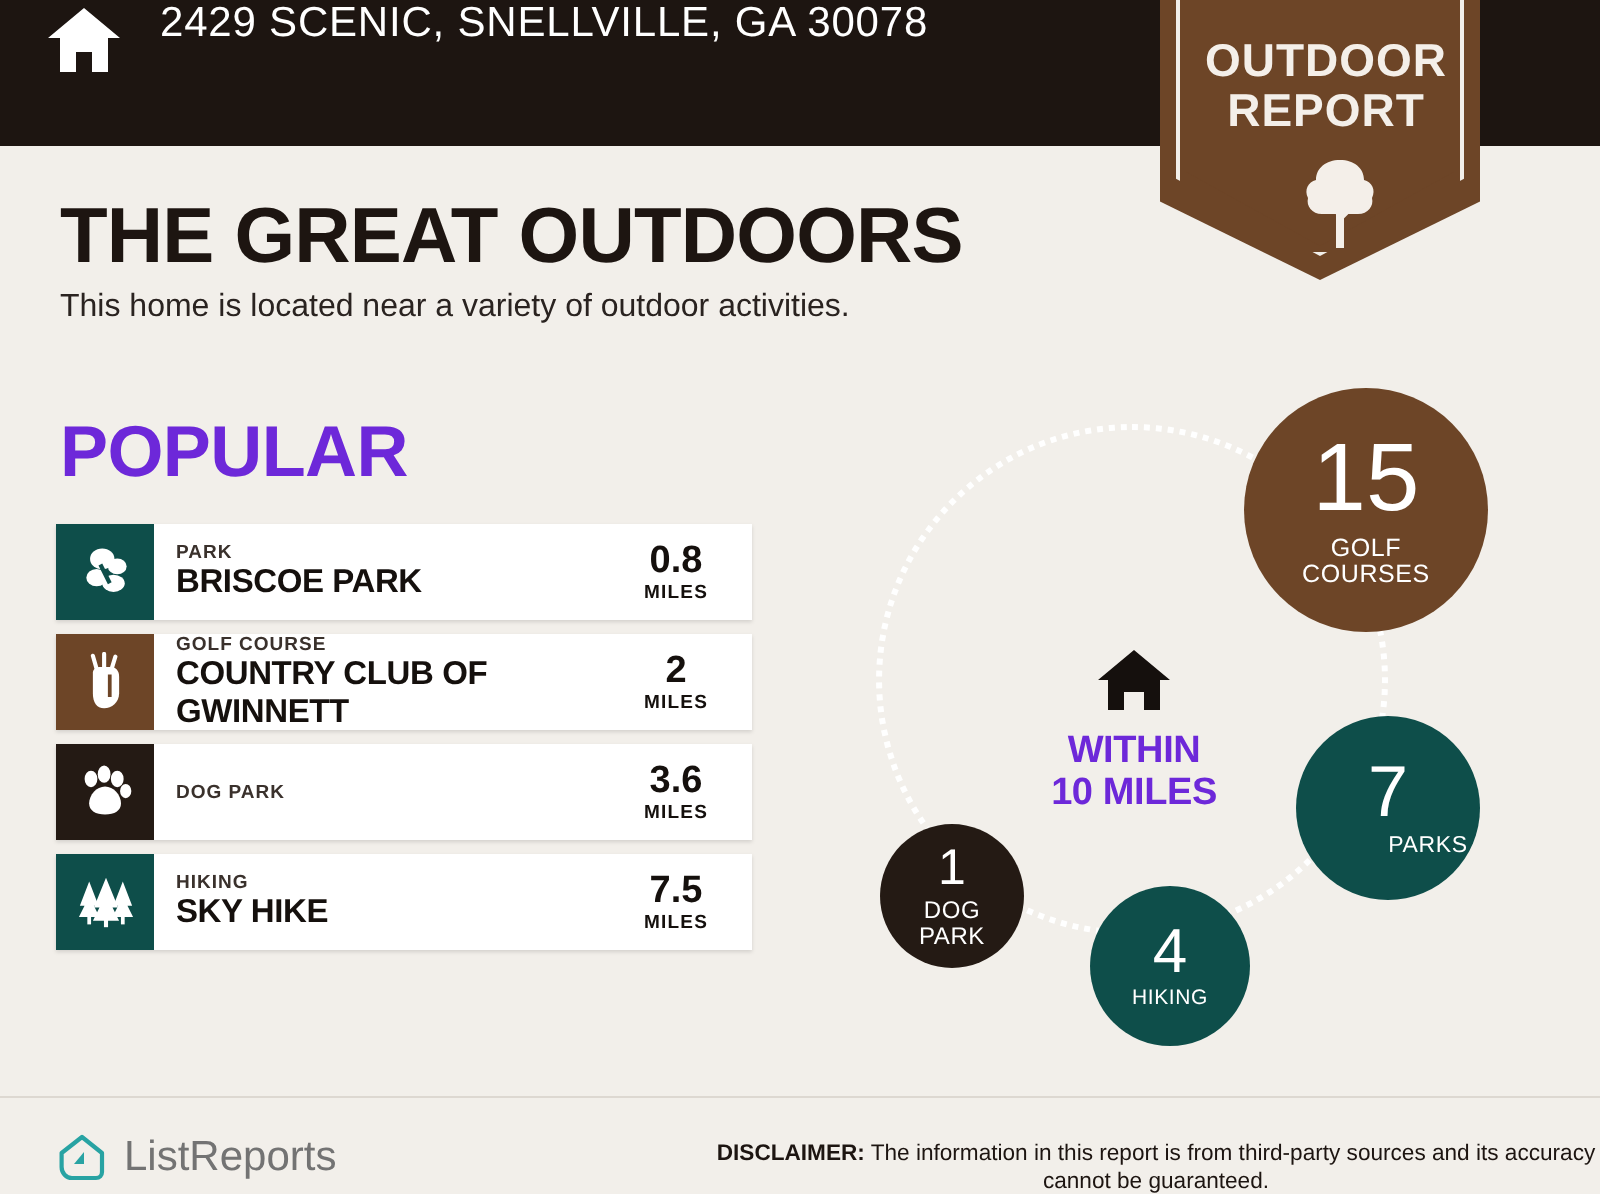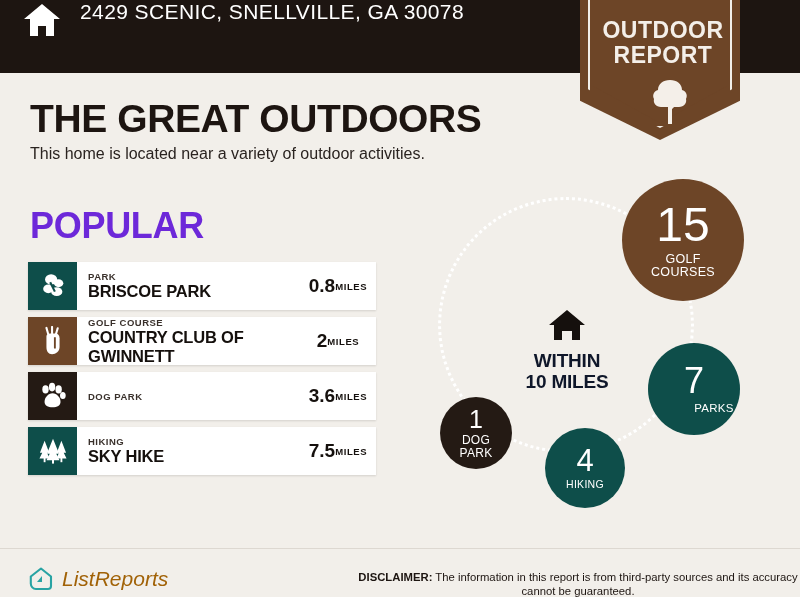--- a/index.html
+++ b/index.html
@@ -84,28 +84,28 @@
   }
   .item-icon-box{
     width:49px;min-width:49px;height:48px;
     display:flex;align-items:center;justify-content:center;
   }
   .item-text{flex:1;display:flex;flex-direction:column;justify-content:center;padding-left:11px;}
   .item-cat{font-size:9.5px;font-weight:700;letter-spacing:.5px;color:#3a312c;line-height:11px;}
   .item-name{font-size:16.5px;font-weight:700;color:#15100d;line-height:19px;letter-spacing:-0.2px;}
   .item-dist{
     width:64px;min-width:64px;
-    display:flex;flex-direction:row;align-items:center;justify-content:center;
+    display:flex;flex-direction:column;align-items:center;justify-content:center;
     padding-right:6px;
   }
   .dist-num{font-size:19px;font-weight:700;color:#15100d;line-height:20px;}
   .dist-unit{font-size:9.5px;font-weight:700;letter-spacing:.6px;color:#15100d;line-height:11px;}
 
   
-  #diagram{position:absolute;left:400px;top:175px;width:400px;height:360px;}
+  #diagram{position:absolute;left:400px;top:190px;width:400px;height:360px;}
   #dotted-ring{
     position:absolute;left:38px;top:22px;width:256px;height:256px;
     border-radius:50%;
     border:3px dotted #ffffff;
     box-sizing:border-box;
   }
   .bubble{
     position:absolute;border-radius:50%;
     display:flex;flex-direction:column;align-items:center;justify-content:center;
     color:#ffffff;text-align:center;
@@ -124,26 +124,26 @@
   #bubble-hiking{left:145px;top:253px;width:80px;height:80px;background:#0e4e4a;}
   #bubble-hiking .num{font-size:31px;margin-bottom:3px;}
   #bubble-hiking .lbl{font-size:10.5px;}
 
   #bubble-dogpark{left:40px;top:222px;width:72px;height:72px;background:#241a14;}
   #bubble-dogpark .num{font-size:25px;margin-bottom:2px;}
   #bubble-dogpark .lbl{font-size:12px;}
 
   #center-group{position:absolute;left:92px;top:133px;width:150px;text-align:center;}
   #center-house-icon{display:block;margin:0 auto 8px;}
-  #center-label{font-size:19px;font-weight:700;color:#0f172a;line-height:21px;letter-spacing:-0.2px;}
+  #center-label{font-size:19px;font-weight:700;color:#6d28d9;line-height:21px;letter-spacing:-0.2px;}
 
   
   #footer-divider{position:absolute;left:0;top:548px;width:800px;height:1px;background:#ddd8d1;}
   #brand{position:absolute;left:28px;top:566px;display:flex;align-items:center;}
-  #brand-name{margin-left:8px;font-size:21px;color:#a16207;font-weight:400;font-style:italic;}
+  #brand-name{margin-left:8px;font-size:21px;color:#737373;font-weight:400;}
   #disclaimer{
     position:absolute;left:358px;top:570px;width:440px;
     font-size:11.3px;line-height:14px;color:#1d1511;text-align:center;
   }
   #disclaimer b{font-weight:700;}
 </style>
 </head>
 <body>
 
 <div id="header-bar">

